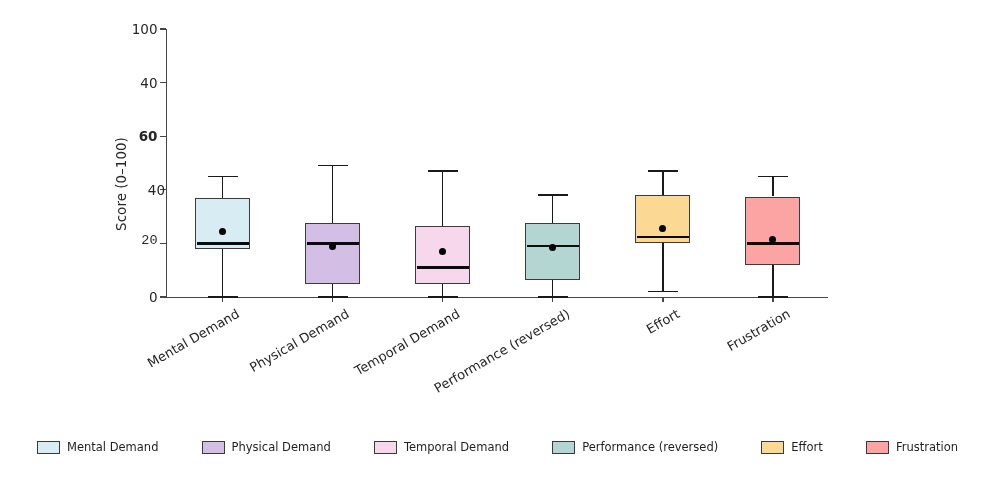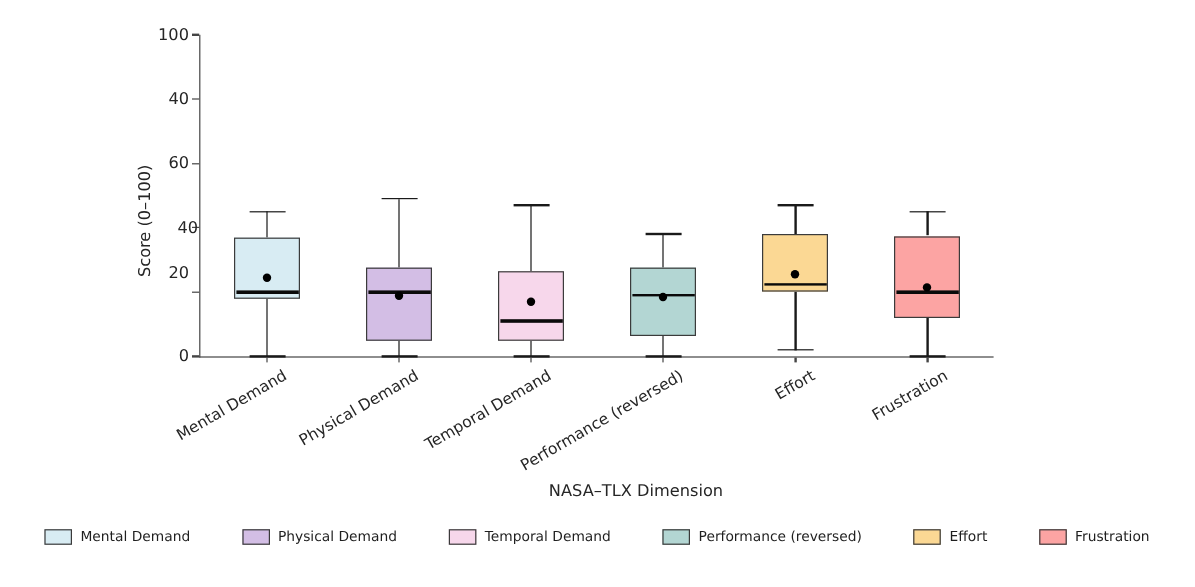--- a/index.html
+++ b/index.html
@@ -30,25 +30,25 @@
 </head>
 <body>
 
 <div class="fig">
   <div class="abs" id="plot" style="left:0;top:0;width:996px;height:440px;">
       <div class="spine" style="left: 166.1px; top: 29px; width: 1.4px; height: 269.4px;"></div>
       <div class="spine" style="left: 166.1px; top: 296.8px; width: 661.5px; height: 1.4px;"></div>
       <div class="ytick-mark" style="left: 160px; top: 296.3px; width: 6px; height: 1.4px;"></div>
       <div class="ytick-label" style="left: 117.5px; top: 288px;">0</div>
       <div class="ytick-mark" style="left: 160px; top: 242.7px; width: 6px; height: 1.4px;"></div>
-      <div class="ytick-label" style="left: 117.5px; top: 219px;">20</div>
+      <div class="ytick-label" style="left: 117.5px; top: 232px; font-family: Liberation Mono, monospace;">20</div>
       <div class="ytick-mark" style="left: 160px; top: 189.1px; width: 6px; height: 1.4px;"></div>
       <div class="ytick-label" style="left: 125px; top: 180.8px;">40</div>
       <div class="ytick-mark" style="left: 160px; top: 135.5px; width: 6px; height: 1.4px;"></div>
-      <div class="ytick-label" style="left: 117.5px; top: 127.2px;">60</div>
+      <div class="ytick-label" style="left: 117.5px; top: 127.2px; font-weight: bold;">60</div>
       <div class="ytick-mark" style="left: 160px; top: 81.9px; width: 6px; height: 1.4px;"></div>
       <div class="ytick-label" style="left: 117.5px; top: 73.6px;">40</div>
       <div class="ytick-mark" style="left: 160px; top: 28.3px; width: 6px; height: 1.4px;"></div>
       <div class="ytick-label" style="left: 117.5px; top: 20px;">100</div>
       <div class="whisker" style="left: 221.842px; top: 176.4px; width: 1.4px; height: 21.44px;"></div>
       <div class="whisker" style="left: 221.842px; top: 248.76px; width: 1.4px; height: 48.24px;"></div>
       <div class="cap" style="left: 207.542px; top: 175.7px; width: 30px; height: 1.4px;"></div>
       <div class="cap" style="left: 207.542px; top: 296.3px; width: 30px; height: 1.4px;"></div>
       <div class="box" style="left: 195.042px; top: 197.84px; width: 55px; height: 50.92px; background: rgb(216, 236, 243);"></div>
       <div class="median" style="left: 196.542px; top: 242.2px; width: 52px; height: 2.4px;"></div>
@@ -95,21 +95,20 @@
       <div class="whisker" style="left: 772.258px; top: 264.84px; width: 1.4px; height: 32.16px;"></div>
       <div class="cap" style="left: 757.958px; top: 175.7px; width: 30px; height: 1.4px;"></div>
       <div class="cap" style="left: 757.958px; top: 296.3px; width: 30px; height: 1.4px;"></div>
       <div class="box" style="left: 745.458px; top: 196.5px; width: 55px; height: 68.34px; background: rgb(252, 164, 163);"></div>
       <div class="median" style="left: 746.958px; top: 242.2px; width: 52px; height: 2.4px;"></div>
       <div class="meandot" style="left: 769.458px; top: 235.88px;"></div>
       <div class="xtick-mark" style="left: 772.258px; top: 298.2px; width: 1.4px; height: 4px;"></div>
       <div class="xtick-label" style="right: 211.042px; top: 306px;">Frustration</div>
     </div>
   <div class="ylabel">Score (0–100)</div>
-  <div class="xlabel">NASA–TLX Dimension</div>
   <div class="legend" id="legend">
       <div class="legend-item" style="position: static;">
         <div class="legend-swatch" style="position: static; background: rgb(216, 236, 243);"></div>
         <div class="legend-text" style="position: static;">Mental Demand</div>
       </div>
       <div class="legend-item" style="position: static;">
         <div class="legend-swatch" style="position: static; background: rgb(211, 190, 229);"></div>
         <div class="legend-text" style="position: static;">Physical Demand</div>
       </div>
       <div class="legend-item" style="position: static;">

